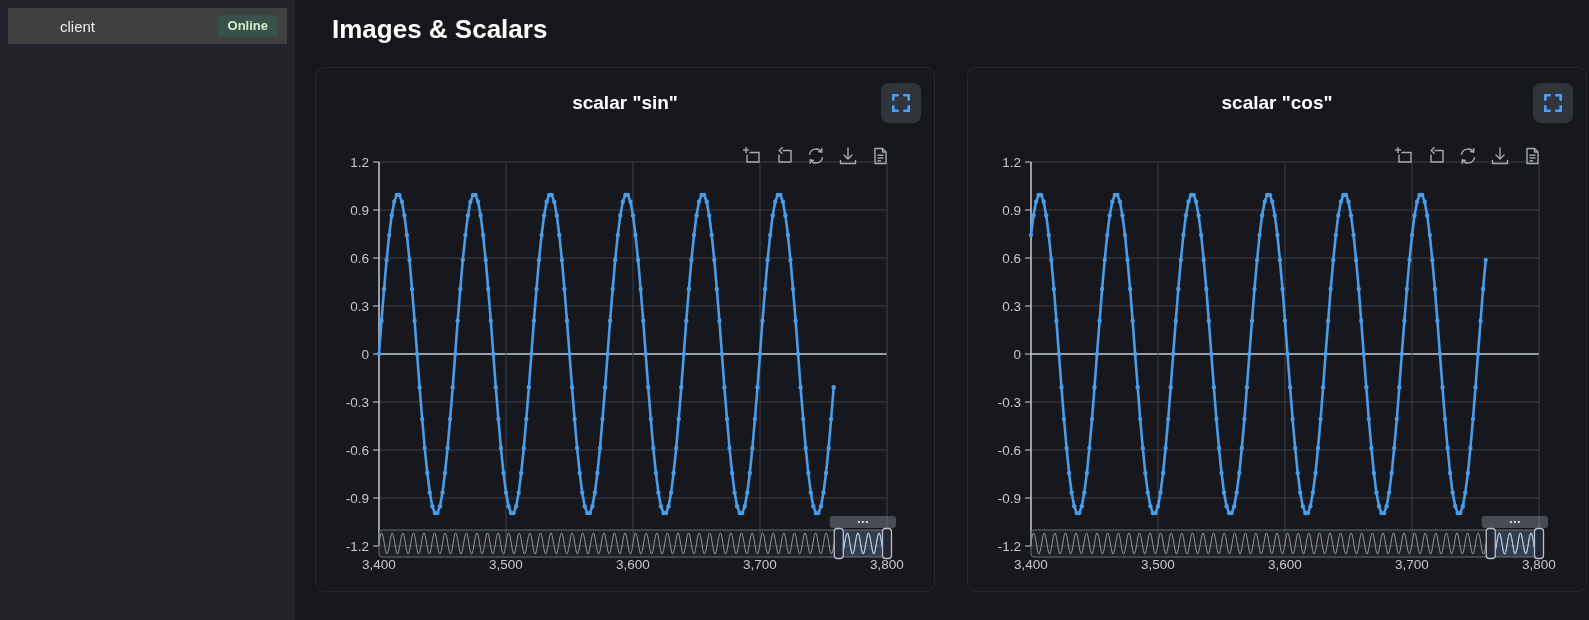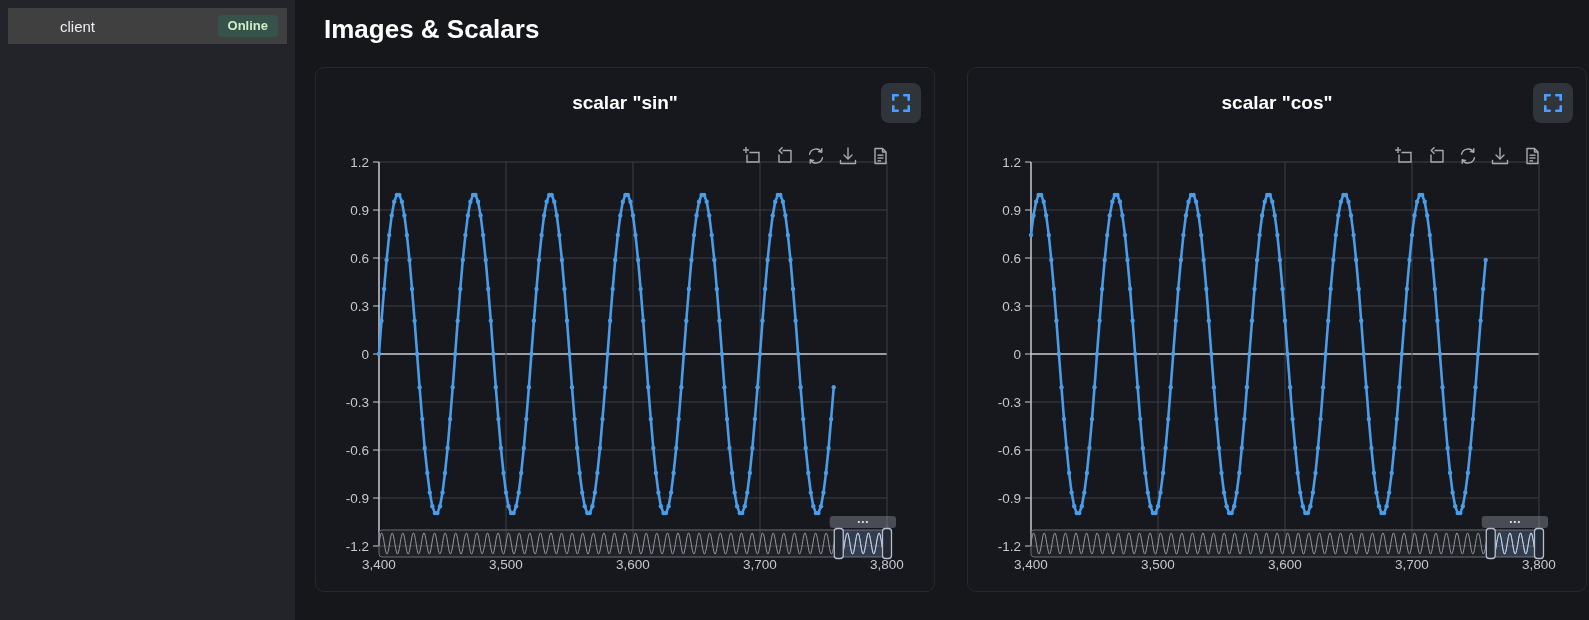--- a/index.html
+++ b/index.html
@@ -6,21 +6,21 @@
     font-family:"Liberation Sans",sans-serif;-webkit-font-smoothing:antialiased;}
   svg text{font-family:"Liberation Sans",sans-serif;}
   
   .sidebar{position:absolute;left:0;top:0;width:295px;height:620px;background:#222429;box-sizing:border-box;padding:8px;}
   .client-card{height:36px;background:#404040;border-radius:0;display:flex;align-items:center;
     justify-content:space-between;padding:0 9px 0 52px;cursor:pointer;}
   .client-label{color:#eceef2;font-size:15px;}
   .badge{background:#36524b;color:#cfeec8;font-size:13px;border-radius:4px;padding:3px 10px;line-height:1.2;font-weight:bold;}
   
   .main{position:absolute;left:295px;top:0;right:0;bottom:0;padding:14px 0 0 20px;box-sizing:border-box;}
-  h1{margin:0 0 22px 9px;font-size:26px;font-weight:700;color:#ffffff;}
+  h1{margin:0 0 22px 17px;font-size:26px;font-weight:700;color:#ffffff;}
   .cards{display:flex;gap:32px;}
   .card{position:relative;width:620px;height:525px;background:#17181d;border:1px solid #26282f;
     border-radius:9px;box-sizing:border-box;}
   .plot{position:absolute;left:0;top:0;width:618px;height:523px;}
   .card-title{position:absolute;top:24px;left:0;right:0;text-align:center;font-size:19px;font-weight:700;color:#ffffff;pointer-events:none;}
   .fs-btn{position:absolute;top:15px;right:13px;width:40px;height:40px;background:#30343b;border:none;
     border-radius:8px;display:flex;align-items:center;justify-content:center;cursor:pointer;padding:0;}
   .toolbox{position:absolute;top:78px;right:44px;display:flex;gap:12px;}
   .toolbox button{background:transparent;border:none;padding:0;width:20px;height:20px;cursor:pointer;display:block;}
   .toolbox svg{display:block;}

